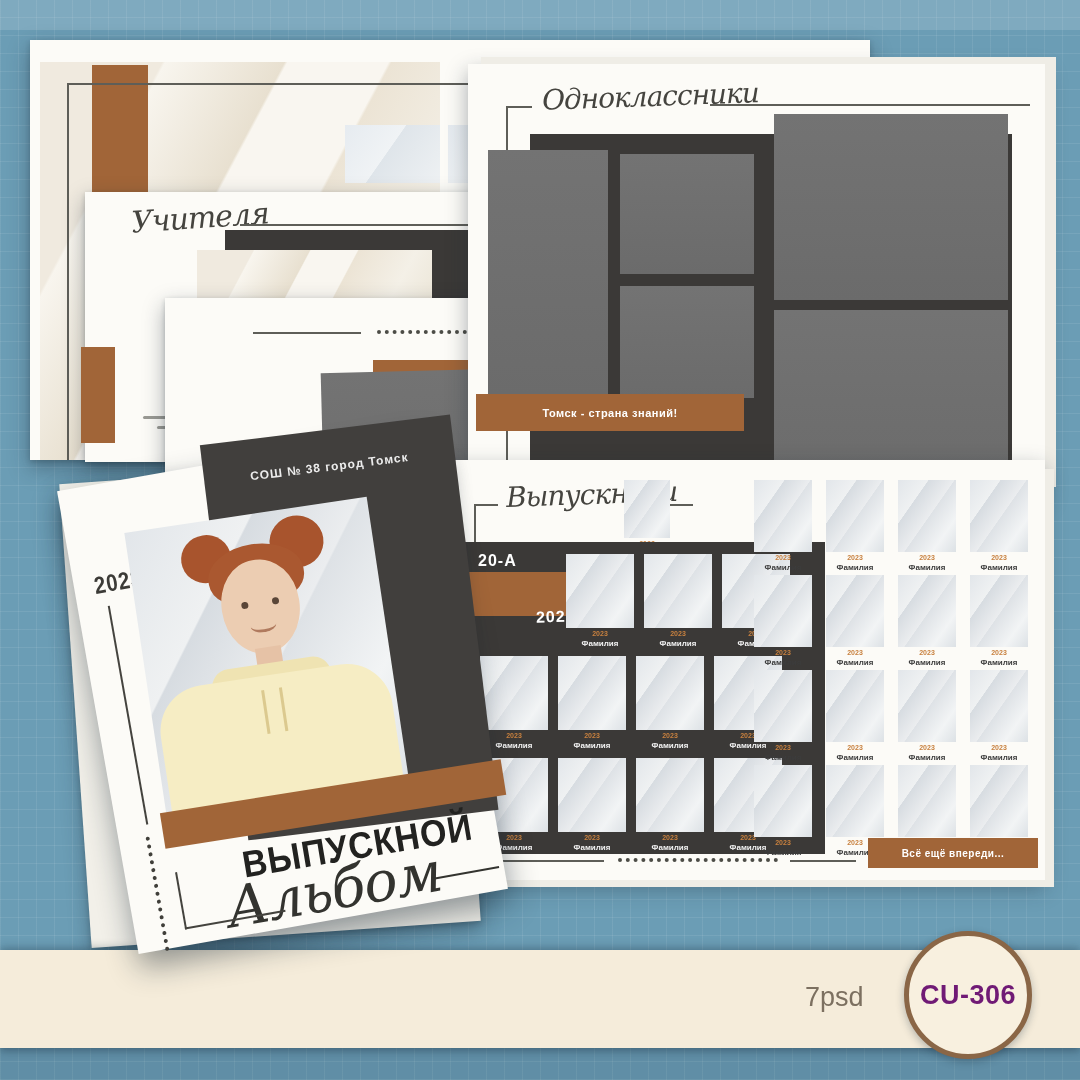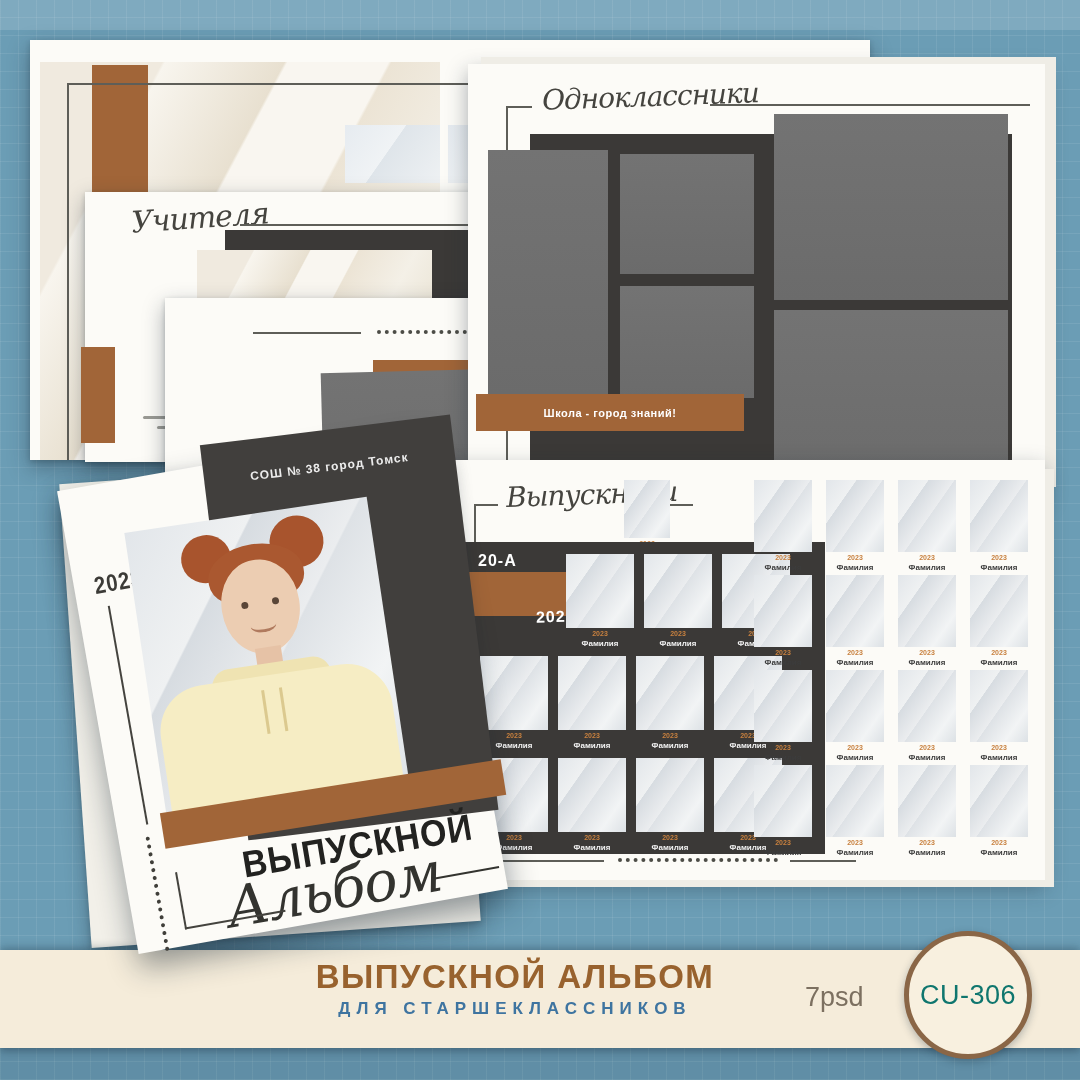--- a/index.html
+++ b/index.html
@@ -48,21 +48,21 @@
   
   .footer-bar{position:absolute;left:0;top:950px;width:1080px;height:98px;background:#f5ecda;
     box-shadow:0 -3px 8px rgba(20,40,55,.25),0 4px 8px rgba(20,40,55,.3);z-index:6;}
   .brand-name{font-family:"DejaVu Serif", serif;font-weight:bold;font-size:46px;color:#8b6a49;letter-spacing:2px;line-height:1;}
   .brand-sub{font-size:12px;letter-spacing:6px;color:#97826a;margin-top:2px;}
   .f-title{font-size:33px;font-weight:800;color:#98622e;letter-spacing:1.5px;line-height:1.15;white-space:nowrap;}
   .f-sub{font-size:17px;font-weight:bold;color:#3e74a0;letter-spacing:6px;margin-top:3px;white-space:nowrap;}
   .f-format{font-size:27px;color:#7c7060;}
   .badge{position:absolute;left:904px;top:931px;width:118px;height:118px;border-radius:50%;
     border:5px solid #8a6646;background:#f8f0df;display:flex;align-items:center;justify-content:center;
-    font-size:27px;font-weight:normal;color:#0f766e;z-index:8;box-shadow:0 3px 8px rgba(20,40,55,.3);letter-spacing:.5px;}
+    font-size:27px;font-weight:bold;color:#701a75;z-index:8;box-shadow:0 3px 8px rgba(20,40,55,.3);letter-spacing:.5px;}
 </style>
 </head>
 <body>
 
 <div id="canvas">
   <div class="topband"></div>
   <div class="botband"></div>
 
   <div class="page" style="left:30px;top:40px;width:840px;height:420px;z-index:1">
     <div class="abs ph-beige" style="left:10px;top:22px;width:400px;height:398px"></div>
@@ -102,21 +102,21 @@
     <div class="rule" style="left:38px;top:42px;width:26px"></div>
     <div class="vrule" style="left:38px;top:42px;height:372px"></div>
     <div class="script abs" style="left:74px;top:16px;font-size:28px;transform:rotate(-2deg)">Одноклассники</div>
     <div class="rule" style="left:242px;top:40px;width:320px"></div>
     <div class="charcoal abs" style="left:62px;top:70px;width:482px;height:326px"></div>
     <div class="grayph" style="left:20px;top:86px;width:120px;height:244px"></div>
     <div class="grayph" style="left:152px;top:90px;width:134px;height:120px"></div>
     <div class="grayph" style="left:152px;top:222px;width:134px;height:112px"></div>
     <div class="grayph" style="left:306px;top:50px;width:234px;height:186px"></div>
     <div class="grayph" style="left:306px;top:246px;width:234px;height:184px"></div>
-    <div class="brown abs banner" style="left:8px;top:330px;width:268px;height:37px">Школа - город знаний!</div>
+    <div class="brown abs banner" style="left:8px;top:330px;width:268px;height:37px">Томск - страна знаний!</div>
   </div>
 
   <div class="page" style="left:438px;top:460px;width:607px;height:420px;z-index:5;box-shadow:10px 8px 0 -1px #efede6,0 8px 20px rgba(25,40,52,.38)">
     <div class="rule" style="left:36px;top:44px;width:24px"></div>
     <div class="vrule" style="left:36px;top:44px;height:356px"></div>
     <div class="script abs" style="left:68px;top:18px;font-size:28px;transform:rotate(-2deg)">Выпускники</div>
     <div class="rule" style="left:200px;top:44px;width:55px"></div>
 
     <div class="trow" style="left:186px;top:20px">
       <div class="tile tile-light" style="width:46px">
@@ -331,20 +331,21 @@
       </div>
         <div class="tile tile-light" style="width:58px">
         <div class="timg ph-blue" style="height:72px"></div>
         <div class="tcap">
             <span class="yr">2023</span>
             <span class="nm">Фамилия</span>
           </div>
       </div>
       </div>
 
+    <div class="brown abs banner" style="left:430px;top:378px;width:170px;height:30px;font-size:10px;z-index:3">Всё ещё впереди...</div>
     <div class="rule" style="left:48px;top:400px;width:118px"></div>
     <div class="dots-h" style="left:180px;top:398px;width:160px"></div>
     <div class="rule" style="left:352px;top:400px;width:66px"></div>
   </div>
 
   <div class="page" style="left:75px;top:470px;width:390px;height:465px;z-index:6;background:#f2f0e9;transform:rotate(-4deg)"></div>
 
   <div class="page" style="left:95px;top:455px;width:375px;height:470px;z-index:7;transform:rotate(-10deg);box-shadow:0 14px 30px rgba(20,35,48,.45)">
     <div class="charcoal abs" style="left:138px;top:-14px;width:252px;height:398px;transform:rotate(3deg);background:#413f3d">
       <div style="position:absolute;left:0;top:30px;width:100%;text-align:center;color:rgba(255,255,255,.9);font-size:12px;font-weight:bold;letter-spacing:1px">СОШ № 38 город Томск</div>
@@ -369,22 +370,18 @@
     </div>
 
     <div class="brown abs" style="left:45px;top:338px;width:345px;height:36px;transform:rotate(1deg)"></div>
     <div class="abs" style="left:118px;top:380px;font-size:37px;font-weight:800;color:#222220;letter-spacing:1px;transform:scaleX(.92) rotate(.5deg);transform-origin:left top;white-space:nowrap">ВЫПУСКНОЙ</div>
     <div class="script abs" style="left:95px;top:408px;font-size:56px;color:#33332f">Альбом</div>
     <div class="rule" style="left:302px;top:446px;width:68px;background:#33332f"></div>
     <div class="abs" style="left:50px;top:396px;width:100px;height:56px;border-left:2.5px solid #44433e;border-bottom:2.5px solid #44433e"></div>
   </div>
 
   <div class="footer-bar">
-    <div class="abs" style="left:275px;top:8px;width:480px;text-align:center">
-      <div class="f-title">ВЫПУСКНОЙ АЛЬБОМ</div>
-      <div class="f-sub">ДЛЯ СТАРШЕКЛАССНИКОВ</div>
-    </div>
     <div class="abs f-format" style="left:805px;top:32px">7psd</div>
   </div>
   <div class="badge">
     <span>CU-306</span>
   </div>
 </div>
 
 </body></html>

